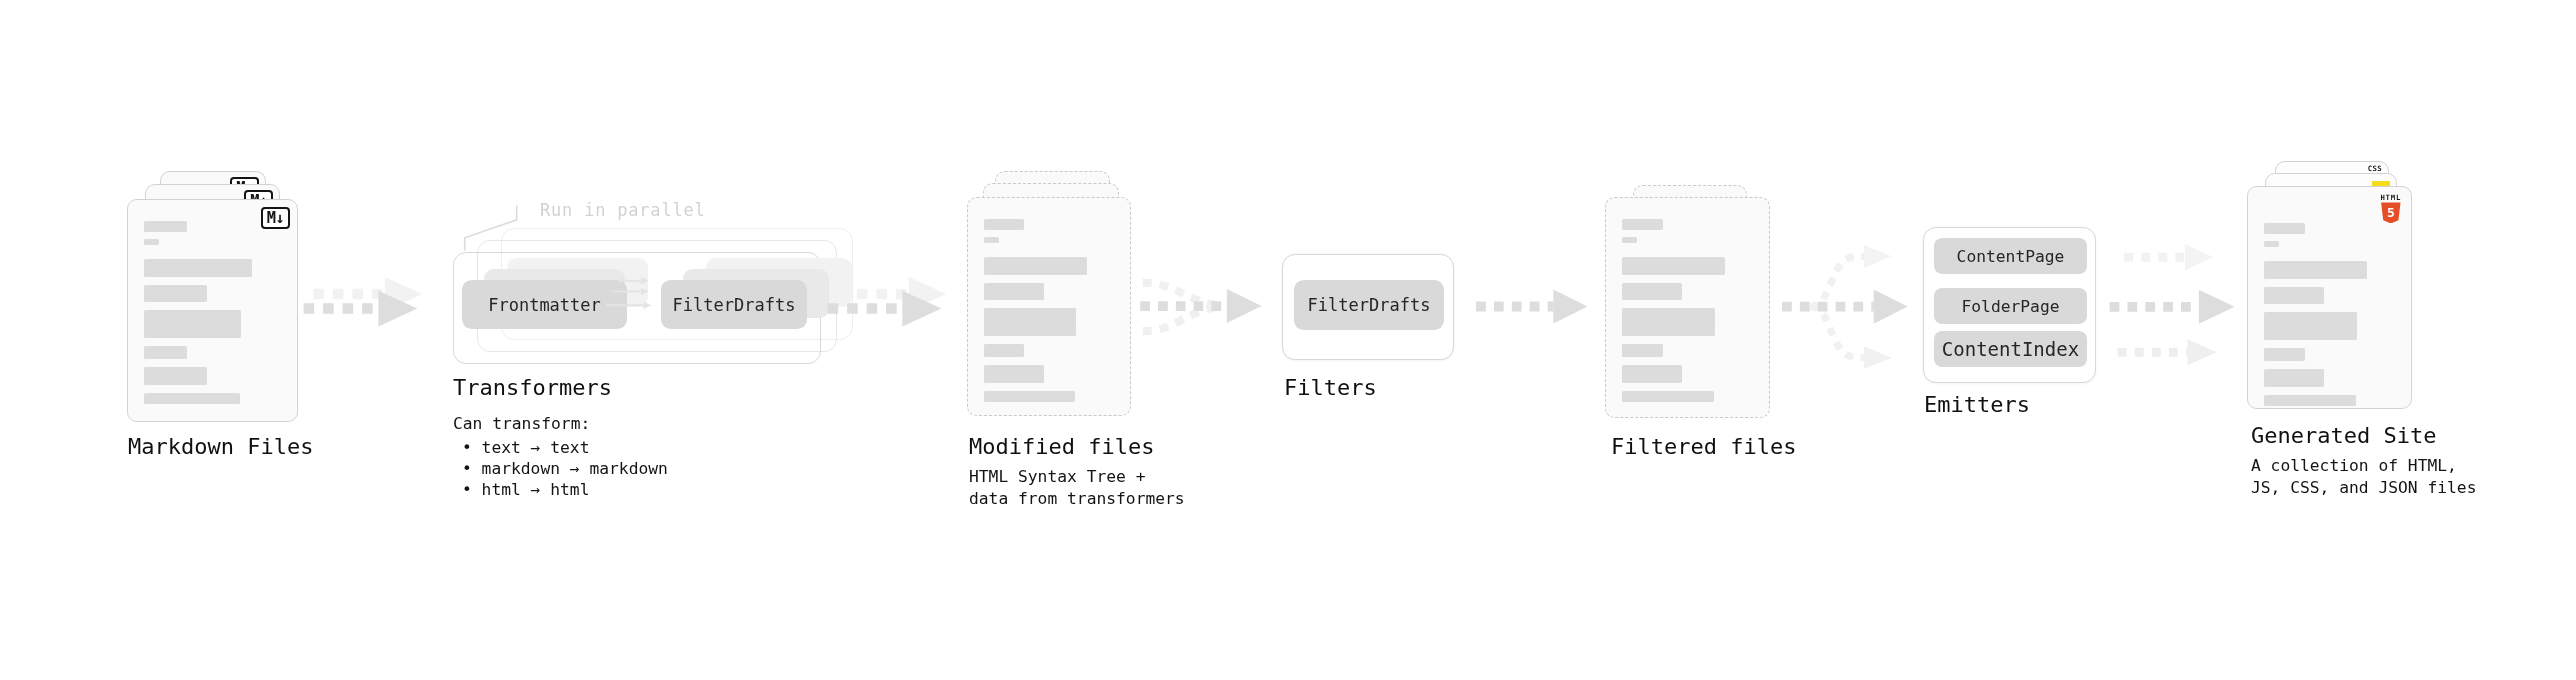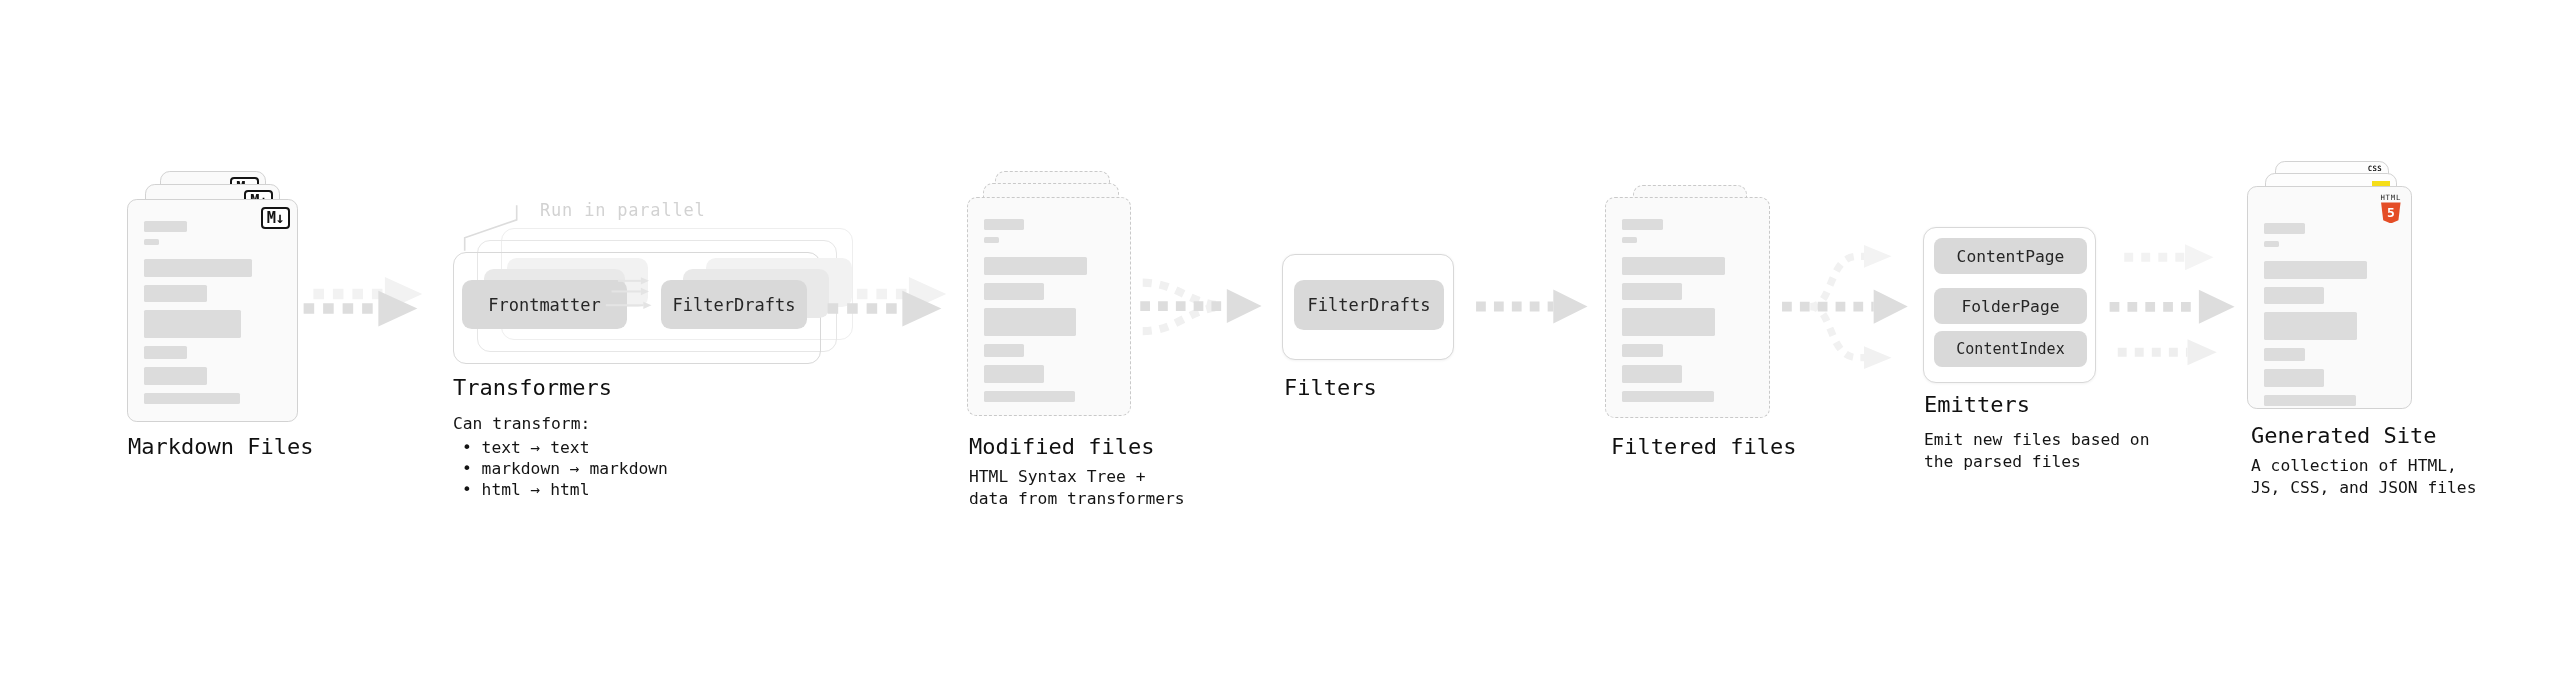--- a/index.html
+++ b/index.html
@@ -40,21 +40,21 @@
   .annotation{position:absolute;font-size:17px;color:#d2d2d2;white-space:nowrap;letter-spacing:0.8px;margin-left:12px;}
   .bullets{position:absolute;font-size:16.3px;line-height:21px;color:#141414;}
   .bullets div{white-space:nowrap;}
 
   
   .css-badge{position:absolute;right:4.9px;top:3.3px;text-align:center;}
   .css-word{font-size:7.3px;font-weight:800;color:#1a1a1a;line-height:7.3px;letter-spacing:0.4px;}
   .css-bar{width:16.3px;height:3.3px;margin:0.8px auto 0;}
   .js-badge{position:absolute;right:6.5px;top:6.5px;width:18px;height:9.8px;}
   .html5-badge{position:absolute;right:9.8px;top:6.5px;text-align:center;}
-  .html5-word{font-size:7.3px;font-weight:400;color:#1a1a1a;line-height:8.1px;letter-spacing:0.8px;}
+  .html5-word{font-size:7.3px;font-weight:700;color:#1a1a1a;line-height:8.1px;letter-spacing:0.8px;}
   .html5-shield{width:19.5px;height:21px;margin:0.8px auto 0;display:flex;align-items:center;justify-content:center;
                 clip-path:polygon(0 0,100% 0,89% 85%,50% 100%,11% 85%);
                 color:#ffffff;font-weight:bold;font-size:13px;line-height:13px;}
 </style>
 </head>
 <body>
 
 <div class="canvas">
 
   <div class="file-card" style="left:160px;top:171px;width:106px;height:49px">
@@ -180,24 +180,22 @@
     <polygon points="106,6 140,20 106,34" fill="#f3f3f3"></polygon>
     <path d="M40,82 C68,82 62,145 98,145 L106,145" fill="none" stroke="#f1f1f1" stroke-width="9" stroke-dasharray="10 9"></path>
     <polygon points="106,131 140,145 106,159" fill="#f1f1f1"></polygon>
     <line x1="5" y1="82" x2="118" y2="82" stroke="#dddddd" stroke-width="12" stroke-dasharray="12 10"></line>
     <polygon points="118,61 160,82 118,103" fill="#dddddd"></polygon>
   </svg>
 
   <div class="t-box solidbg" style="left:1923px;top:227px;width:173px;height:156px"></div>
   <div class="pill front" style="left:1934px;top:238px;width:153px;height:36px;border-radius:8.1px;font-size:16.3px">ContentPage</div>
   <div class="pill front" style="left:1934px;top:288px;width:153px;height:36px;border-radius:8.1px;font-size:16.3px">FolderPage</div>
-  <div class="pill front" style="left:1934px;top:331px;width:153px;height:36px;border-radius:8.1px;font-size:15px">ContentIndex</div>
+  <div class="pill front" style="left:1934px;top:331px;width:153px;height:36px;border-radius:8.1px;font-size:19px">ContentIndex</div>
   <div class="stage-label" style="left:1924px;top:392px">Emitters</div>
-  <div class="stage-note" style="left:1924px;top:429px">Emit new files based on
-the parsed files</div>
 
   <svg class="abs" style="left:2108px;top:241px" width="142" height="130" viewBox="0 0 175 160">
     <line x1="20" y1="20" x2="95" y2="20" stroke="#f2f2f2" stroke-width="11" stroke-dasharray="11 10"></line>
     <polygon points="95,4 130,20 95,36" fill="#f4f4f4"></polygon>
     <line x1="2" y1="81" x2="112" y2="81" stroke="#dddddd" stroke-width="12" stroke-dasharray="12 10"></line>
     <polygon points="112,60 156,81 112,102" fill="#dddddd"></polygon>
     <line x1="12" y1="137" x2="98" y2="137" stroke="#eeeeee" stroke-width="11" stroke-dasharray="11 10"></line>
     <polygon points="98,121 134,137 98,153" fill="#efefef"></polygon>
   </svg>
 

